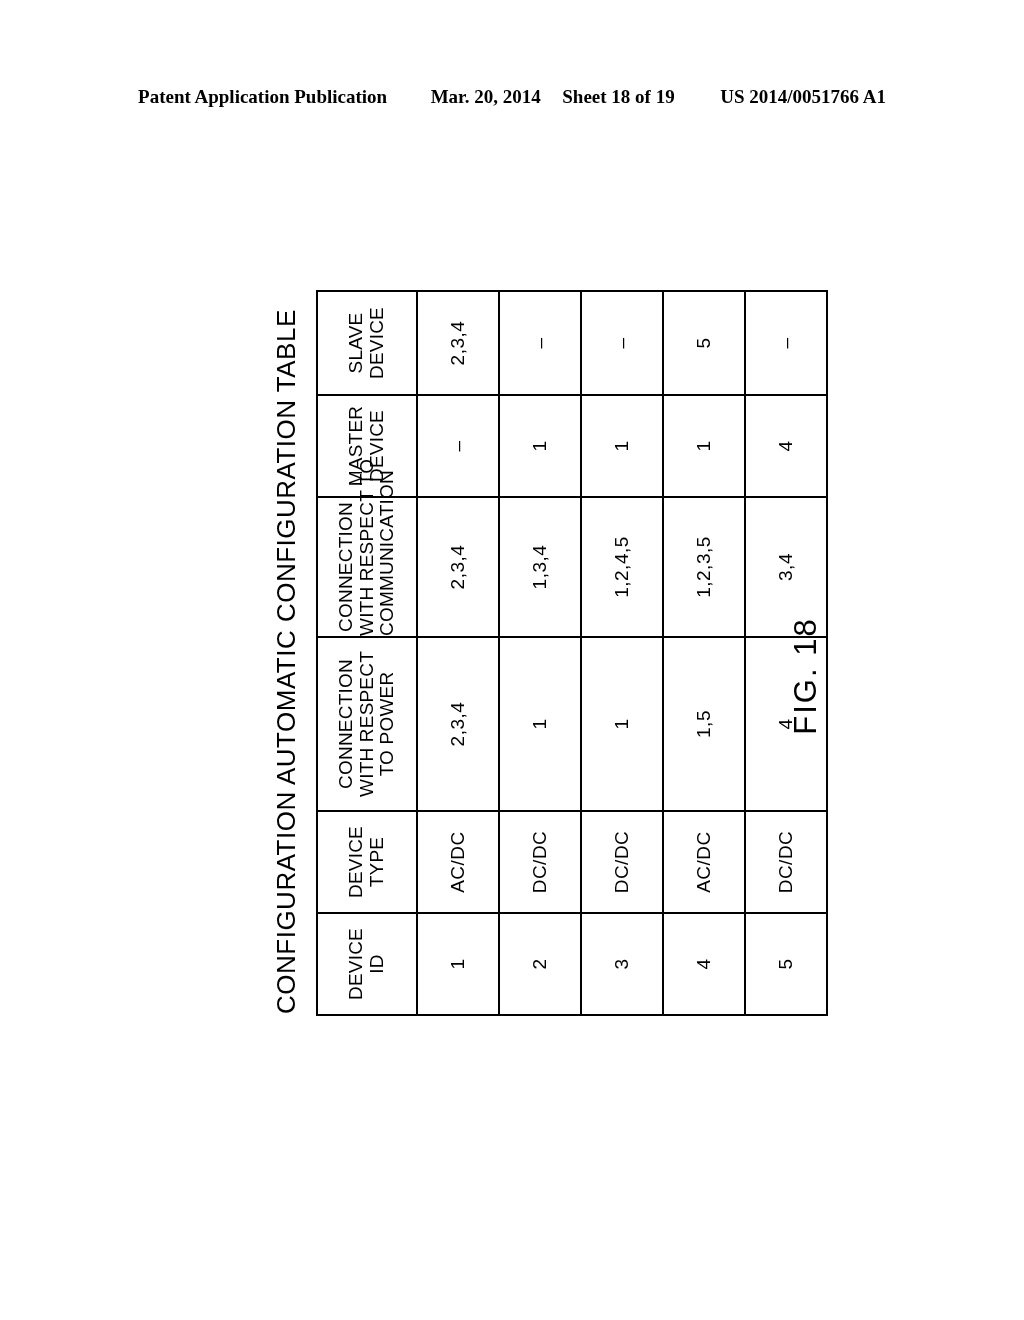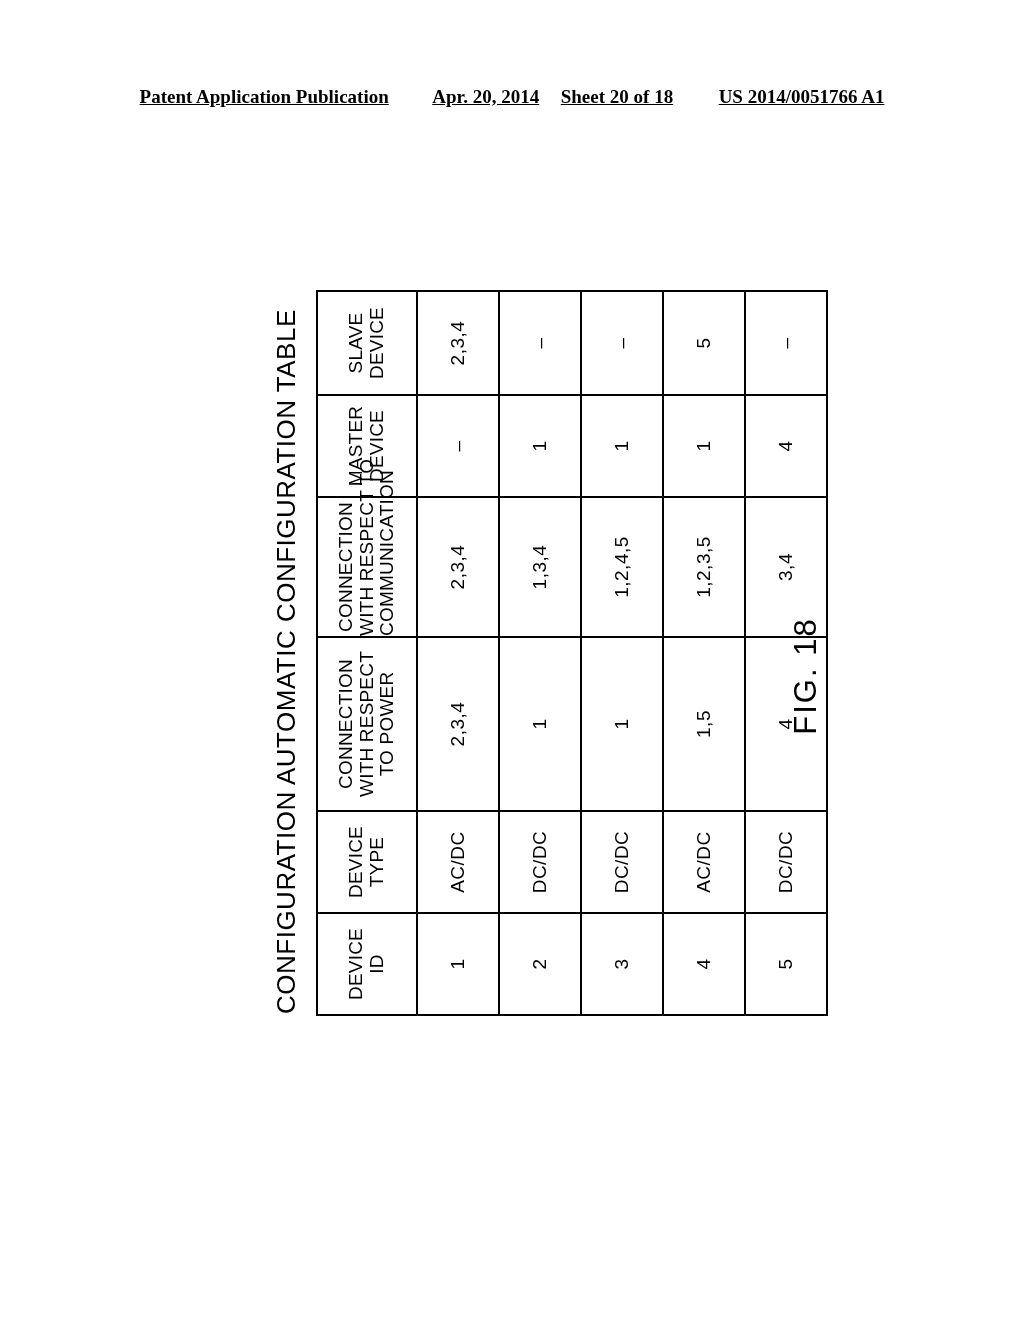--- a/index.html
+++ b/index.html
@@ -21,21 +21,21 @@
     top: 86px;
     left: 0;
     width: 1024px;
     text-align: center;
     font-family: "Liberation Serif", serif;
     font-weight: bold;
     font-size: 19px;
     color: #000;
     white-space: nowrap;
   }
-  .page-header .seg { display: inline-block; vertical-align: baseline; text-decoration: underline; }
+  .page-header .seg { display: inline-block; vertical-align: baseline; }
   .gap-lg { display: inline-block; width: 34px; }
   .gap-md { display: inline-block; width: 12px; }
   .gap-xl { display: inline-block; width: 36px; }
 
   
   #figure-area {
     position: absolute;
     left: 0;
     top: 0;
     width: 1024px;
@@ -128,23 +128,23 @@
     white-space: nowrap;
     font-family: "Liberation Sans", sans-serif;
   }
 </style>
 </head>
 <body>
 
 <div class="page-header">
   <span class="seg">Patent Application Publication</span>
   <span class="gap-lg"></span>
-  <span class="seg">Apr. 20, 2014</span>
+  <span class="seg">Mar. 20, 2014</span>
   <span class="gap-md"></span>
-  <span class="seg">Sheet 20 of 18</span>
+  <span class="seg">Sheet 18 of 19</span>
   <span class="gap-xl"></span>
   <span class="seg">US 2014/0051766 A1</span>
 </div>
 
 <div id="figure-area">
 
   <div id="rot-wrap">
 
     <div class="tbl-title">CONFIGURATION AUTOMATIC CONFIGURATION TABLE</div>
 

